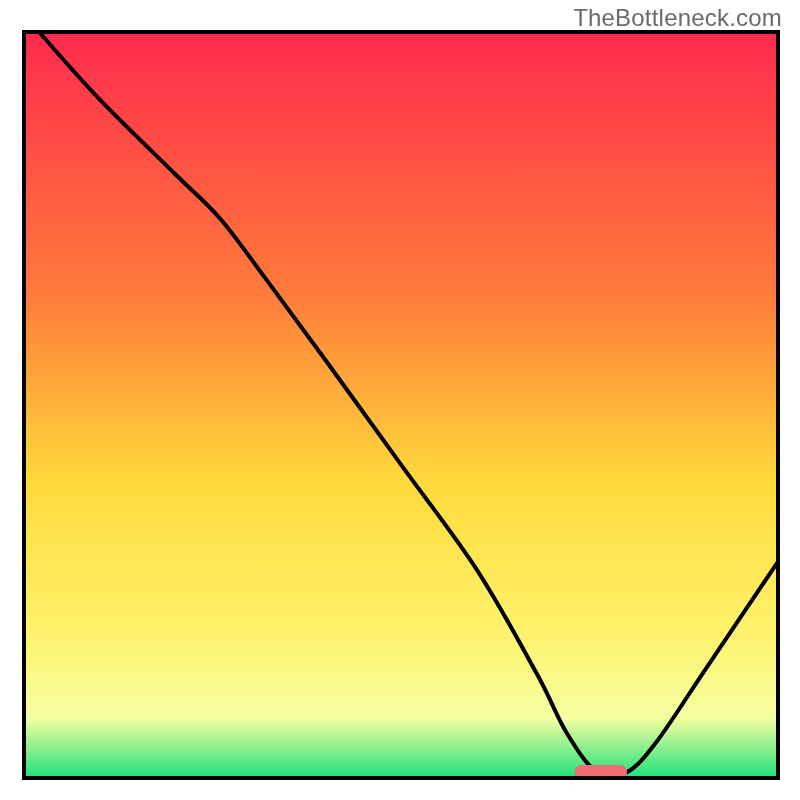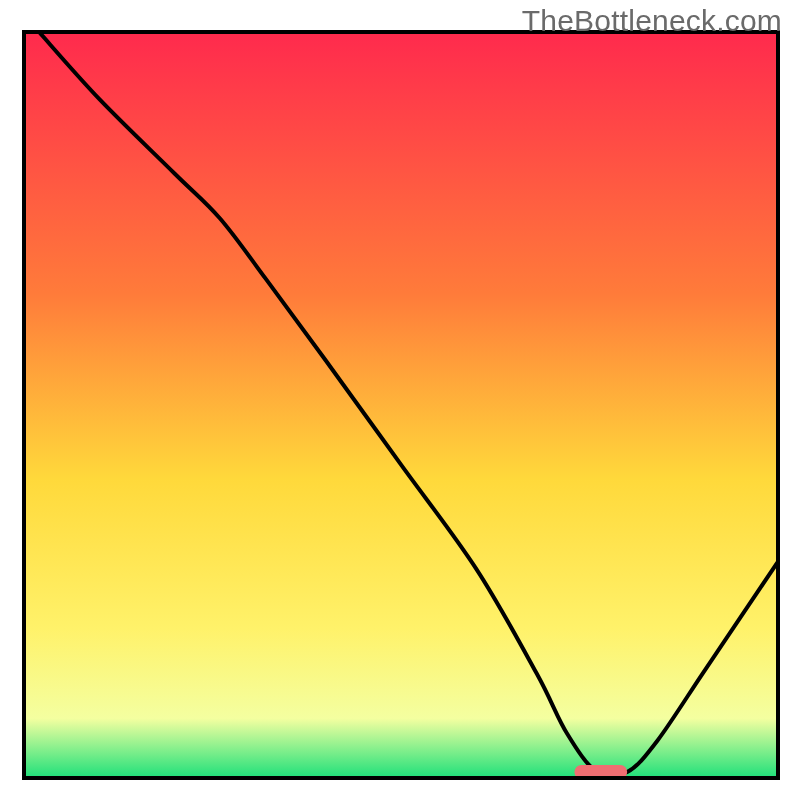--- a/index.html
+++ b/index.html
@@ -13,21 +13,21 @@
   }
   .stage {
     position: relative;
     width: 800px;
     height: 800px;
   }
   .watermark {
     position: absolute;
     top: 4px;
     right: 18px;
-    font-size: 30px;
+    font-size: 24px;
     font-weight: 500;
     color: #6a6a6a;
     letter-spacing: 0.2px;
     text-align: right;
   }
   svg {
     position: absolute;
     top: 0;
     left: 0;
   }

